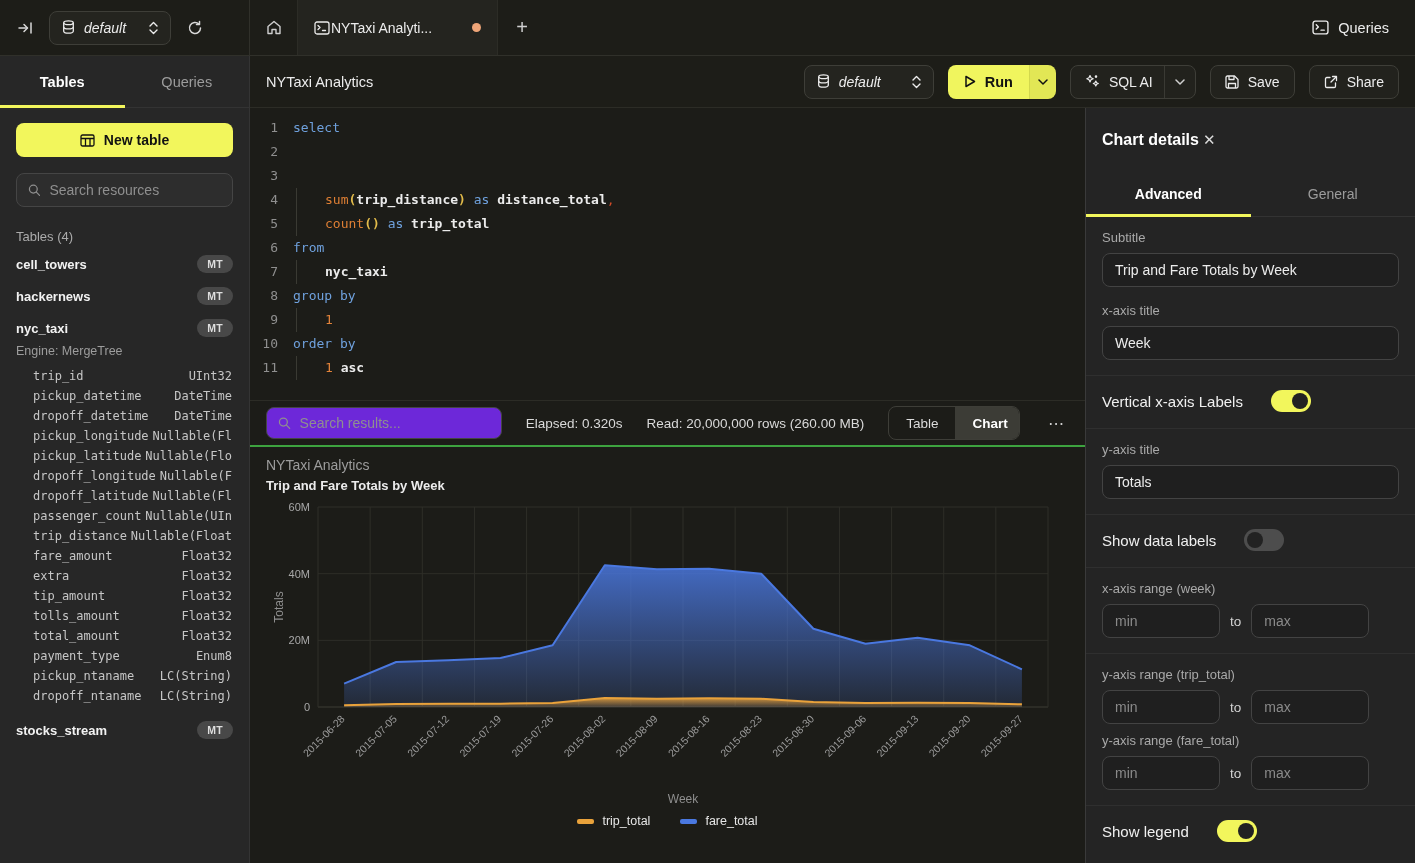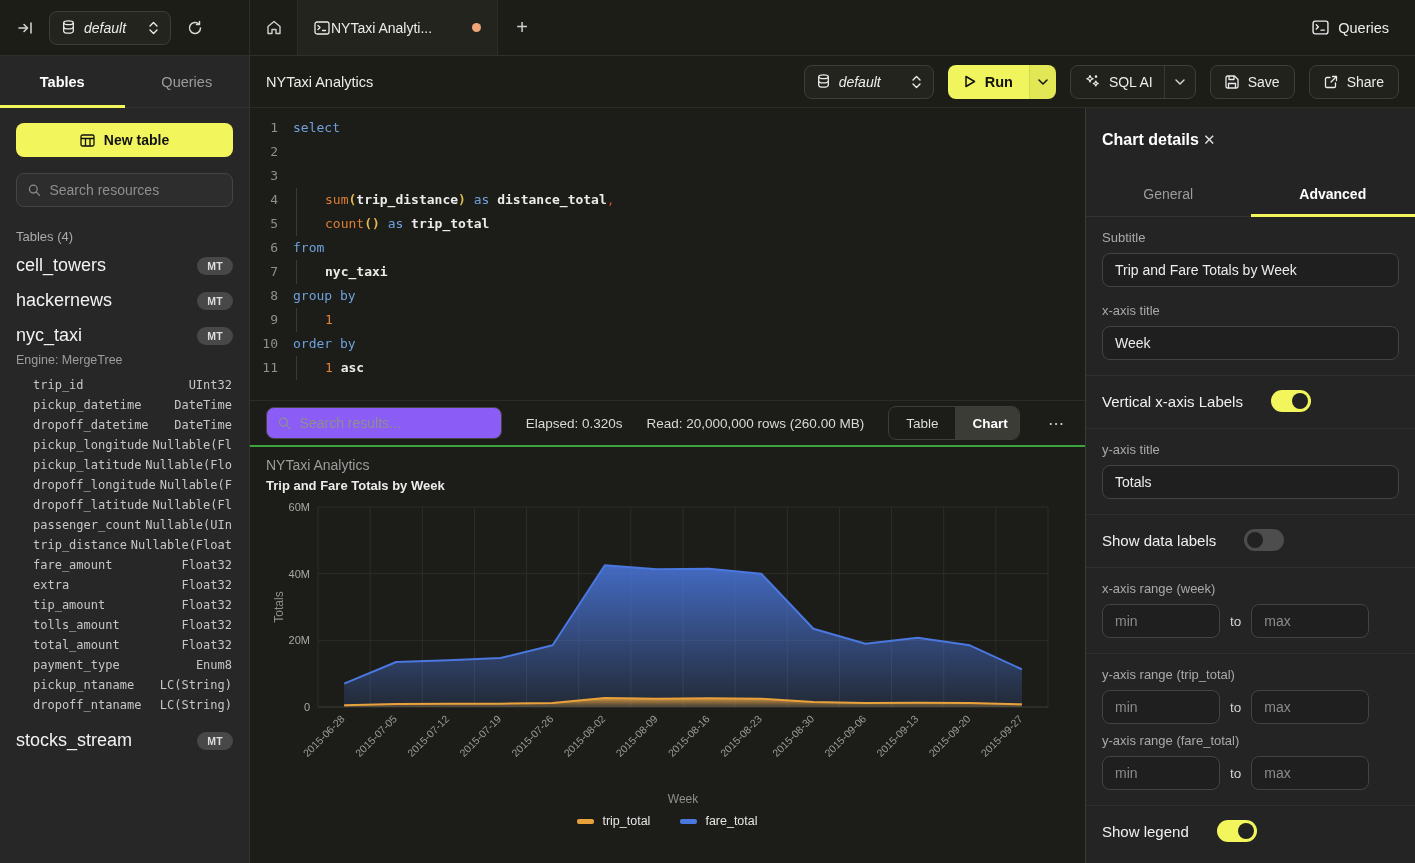--- a/index.html
+++ b/index.html
@@ -32,21 +32,21 @@
   .sidebar-tabs { height:52px; display:flex; border-bottom:1px solid #333; flex-shrink:0; }
   .sidebar-tab { flex:1; display:flex; align-items:center; justify-content:center; font-size:14.5px; color:#9c9c9c; cursor:pointer; position:relative; }
   .sidebar-tab.active { color:#fff; font-weight:600; }
   .sidebar-tab.active::after { content:''; position:absolute; left:0; right:0; bottom:-1px; height:3px; background:#f2f65c; }
   .new-table-btn { margin:15px 16px 0; height:34px; border:none; border-radius:8px; background:#f2f65c; color:#111; font-weight:600; font-size:14px; display:flex; align-items:center; justify-content:center; gap:9px; cursor:pointer; font-family:inherit; }
   .search-box { margin:16px 16px 0; height:34px; border:1px solid #454545; border-radius:8px; background:#2d2d2d; display:flex; align-items:center; gap:9px; padding:0 11px; color:#8f8f8f; }
   .search-box input { background:none; border:none; outline:none; color:#e8e8e8; font-size:14px; width:100%; font-family:inherit; }
   .search-box input::placeholder { color:#8f8f8f; }
   .section-label { margin:22px 16px 4px; color:#ababab; font-size:13px; }
   .table-item { display:flex; align-items:center; justify-content:space-between; padding:7px 16px; cursor:pointer; }
-  .table-item .nm { font-size:18px; font-weight:400; color:#f2f2f2; }
+  .table-item .nm { font-size:13px; font-weight:700; color:#f2f2f2; }
   .badge { background:#484848; color:#dedede; border-radius:11px; padding:3px 10px; font-size:10.5px; font-weight:700; letter-spacing:.3px; }
   .engine-line { padding:0 16px 6px; color:#9d9d9d; font-size:12.5px; }
   .column-list { padding:2px 17px 8px 33px; }
   .col-row { display:flex; justify-content:space-between; font-family:"DejaVu Sans Mono","Liberation Mono",monospace; font-size:12px; color:#c6c6c6; line-height:20px; white-space:nowrap; }
   .col-row .ct { overflow:hidden; }
 
   
   .content-wrap { flex:1; display:flex; flex-direction:column; min-width:0; }
   .toolbar { height:52px; border-bottom:1px solid #2c2c26; display:flex; align-items:center; padding:0 16px; gap:14px; flex-shrink:0; }
   .toolbar .title { font-size:14.5px; color:#ececec; }
@@ -70,21 +70,21 @@
   .tk-kw { color:#6fa1dd; }
   .tk-fn { color:#de7f34; }
   .tk-idb { color:#ebebeb; font-weight:bold; }
   .tk-par { color:#e2bb4a; font-weight:bold; }
   .tk-cm { color:#d14b28; }
   .tk-num { color:#e2833a; }
   .tk-pl { color:#cccccc; }
 
   
   .results-toolbar { height:47px; border-top:1px solid #2c2c26; border-bottom:2px solid #3da33f; display:flex; align-items:center; gap:24px; padding:0 16px; flex-shrink:0; }
-  .results-search { width:245px; height:32px; margin:0; background:#8b5cf6; }
+  .results-search { width:245px; height:32px; margin:0; background:#6d28d9; }
   .stat { color:#d9d9d9; font-size:13.5px; white-space:nowrap; }
   .seg { margin-left:auto; display:flex; border:1px solid #3e3e38; border-radius:8px; overflow:hidden; height:34px; }
   .seg-btn { display:flex; align-items:center; padding:0 17px; font-size:13.5px; color:#dcdcdc; cursor:pointer; background:transparent; border:none; font-family:inherit; }
   .seg-btn.active { background:#3c3c36; color:#fff; font-weight:600; }
   .more-btn { color:#cfcfcf; font-size:16px; letter-spacing:1px; }
 
   
   .chart-pane { flex:1; padding:10px 16px 0; overflow:hidden; }
   .chart-title { font-size:14px; color:#9c9c9c; }
   .chart-subtitle { font-size:13px; font-weight:700; color:#ececec; margin-top:5px; }
@@ -517,25 +517,25 @@
         </div>
 
         <aside class="rightpanel">
           <div class="rp-header">
             <span class="t">Chart details</span>
             <div class="iconbtn rp-close">
               <span>✕</span>
             </div>
           </div>
           <div class="rp-tabs">
+            <div class="rp-tab active">
+                <span>Advanced</span>
+              </div>
             <div class="rp-tab">
                 <span>General</span>
-              </div>
-            <div class="rp-tab active">
-                <span>Advanced</span>
               </div>
           </div>
 
           <div class="rp-body">
             <div class="fgroup">
               <div class="flabel">Subtitle</div>
               <input class="finput" type="text" value="Trip and Fare Totals by Week" style="">
             </div>
             <div class="fgroup">
               <div class="flabel">x-axis title</div>

